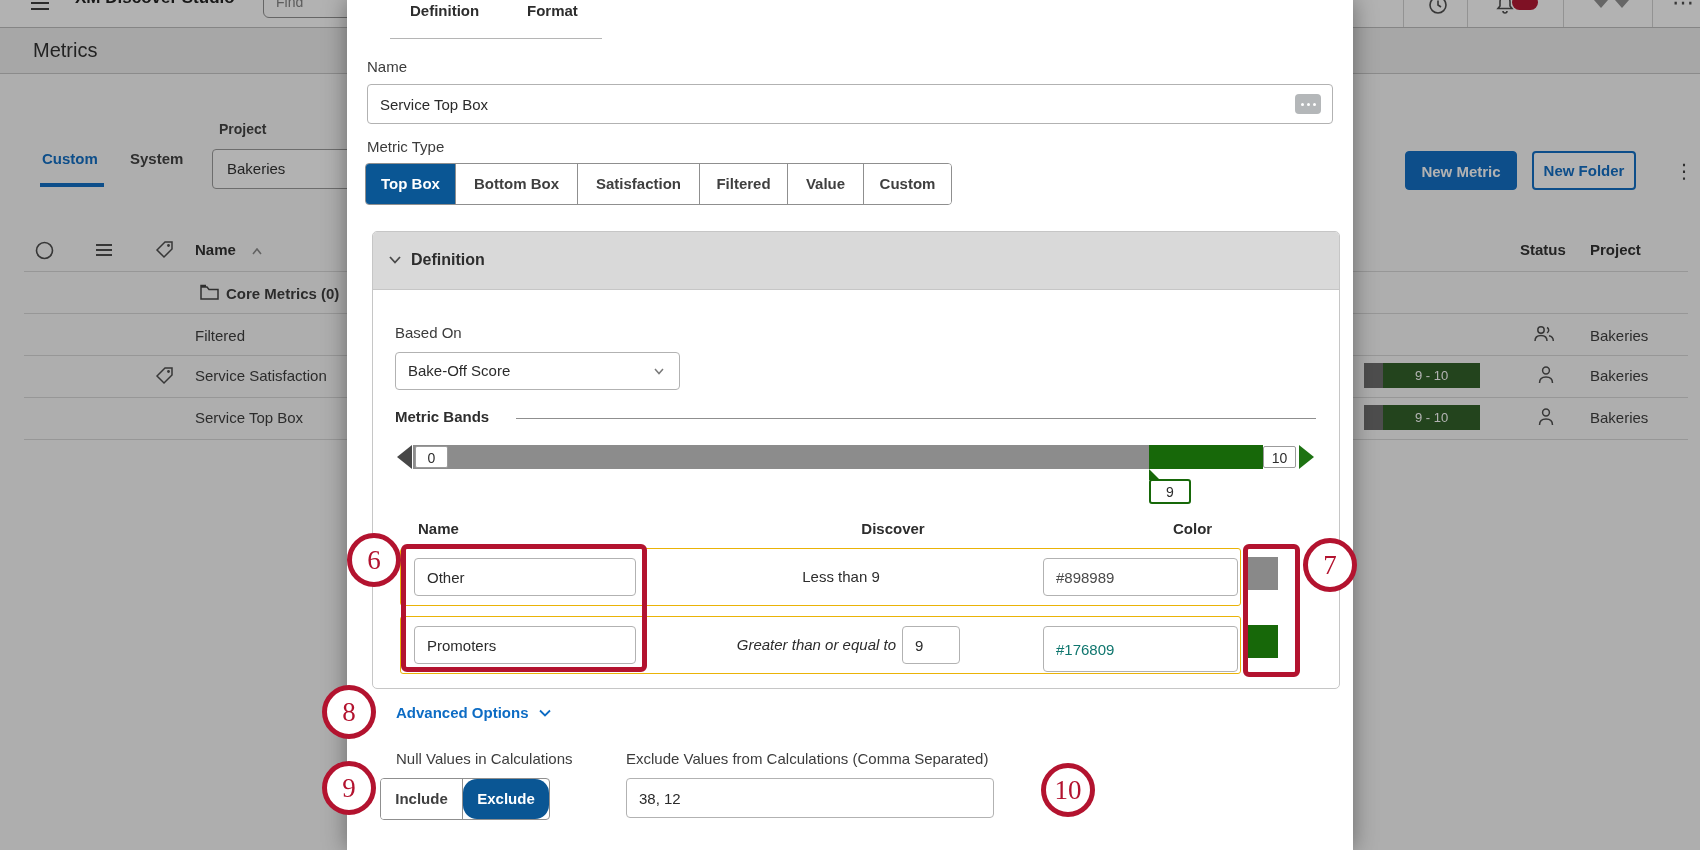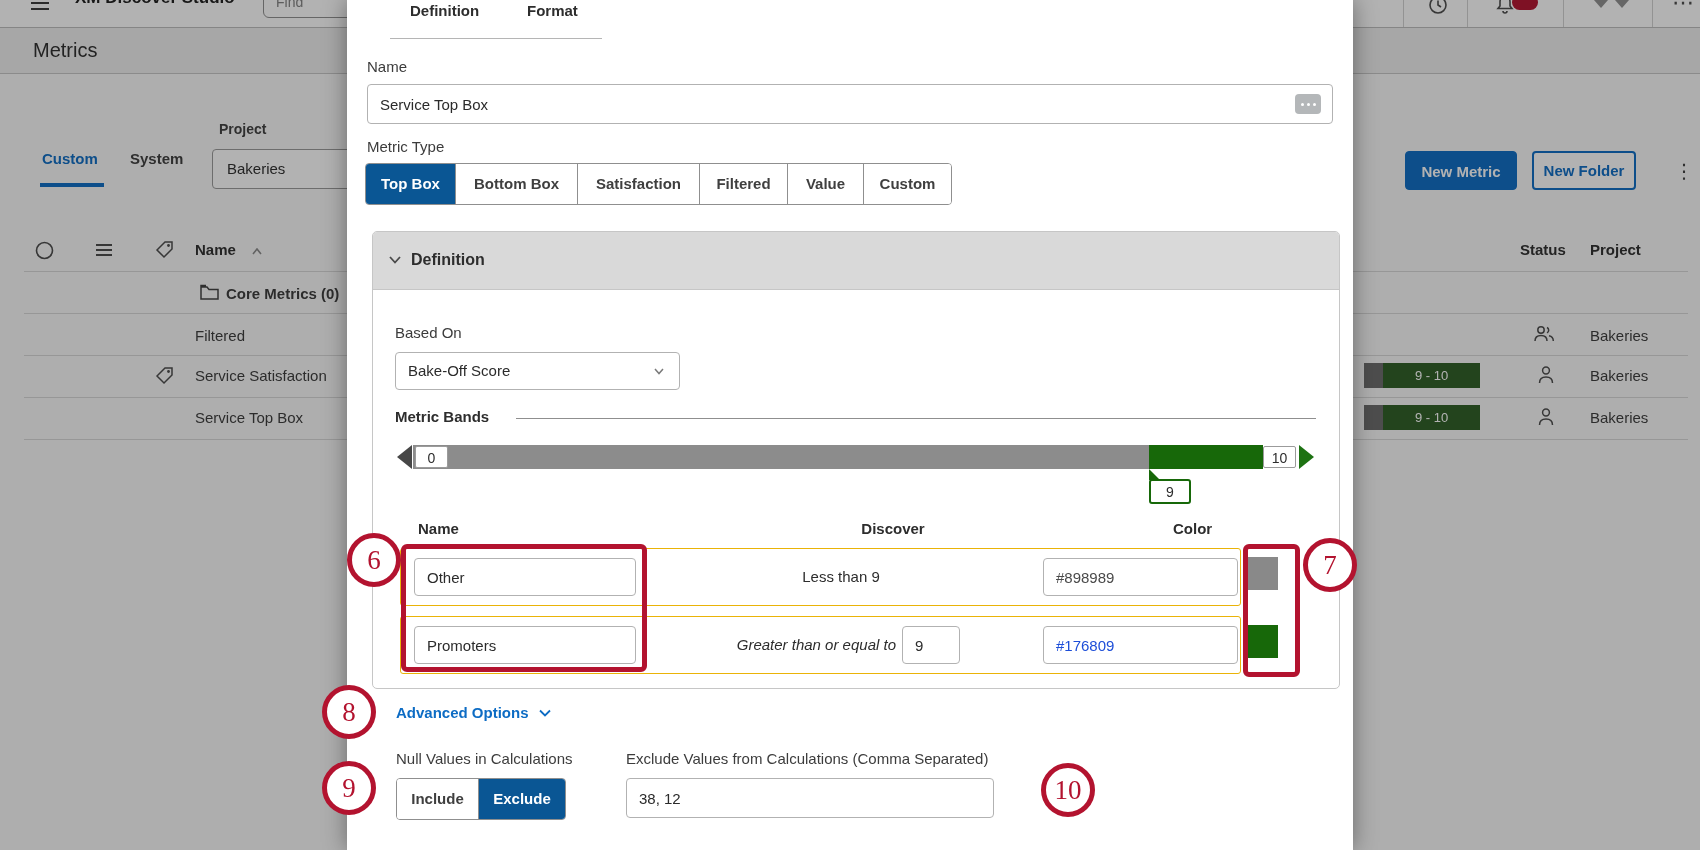--- a/index.html
+++ b/index.html
@@ -276,38 +276,38 @@
         <input class="abs input" style="left: 13px; top: 9px; width: 222px; height: 38px;" value="Other">
         <div class="abs lbl" style="left:300px;top:19px;width:280px;text-align:center;color:#2d2d2d;">Less than 9</div>
         <input class="abs input" style="left: 642px; top: 9px; width: 195px; height: 38px; color: rgb(74, 74, 74);" value="#898989">
       </div>
       <div class="swatch" style="top: 325px; background: rgb(137, 137, 137);"></div>
 
       <div class="bandcard" style="top:384px;">
         <input class="abs input" style="left: 13px; top: 9px; width: 222px; height: 38px;" value="Promoters">
         <div class="abs lbl" style="left:250px;top:19px;width:245px;text-align:right;color:#2d2d2d;font-style:italic;">Greater than or equal to</div>
         <input class="abs input" style="left: 501px; top: 9px; width: 58px; height: 38px;" value="9">
-        <input class="abs input" style="left: 642px; top: 9px; width: 195px; height: 38px; color: #1d4ed8;" value="#176809">
+        <input class="abs input" style="left: 642px; top: 9px; width: 195px; height: 46px; color: #0f766e;" value="#176809">
       </div>
       <div class="swatch" style="top: 393px; background: rgb(23, 104, 9);"></div>
     </div>
 
     <div class="abs" style="left:49px;top:704px;display:flex;align-items:center;gap:10px;">
       <span class="link">Advanced Options</span>
       <span class="icon">
         <svg width="12" height="8" viewBox="0 0 12 8">
             <polyline points="1,1.5 6,6.5 11,1.5" fill="none" stroke="#0d6cc4" stroke-width="1.8"></polyline>
           </svg>
       </span>
     </div>
 
     <div class="abs lbl" style="left:49px;top:750px;">Null Values in Calculations</div>
-    <div class="seggrp" style="left:49px;top:778px;">
+    <div class="seggrp" style="left:33px;top:778px;">
       <div class="seg" style="width:82px;">Include</div>
-      <div class="seg sel" style="width:86px;">Exclude</div>
+      <div class="seg sel" style="width:86px;border-radius:14px;">Exclude</div>
     </div>
 
     <div class="abs lbl" style="left:279px;top:750px;">Exclude Values from Calculations (Comma Separated)</div>
     <input class="abs input" style="left: 279px; top: 778px; width: 368px; height: 40px;" value="38, 12">
   </div>
 
   <div class="ann-rect" style="left:401px;top:544px;width:246px;height:128px;"></div>
   <div class="ann-rect" style="left:1243px;top:544px;width:57px;height:133px;"></div>
   <div class="ann-circle" style="left:347px;top:533px;">6</div>
   <div class="ann-circle" style="left:1303px;top:538px;">7</div>

